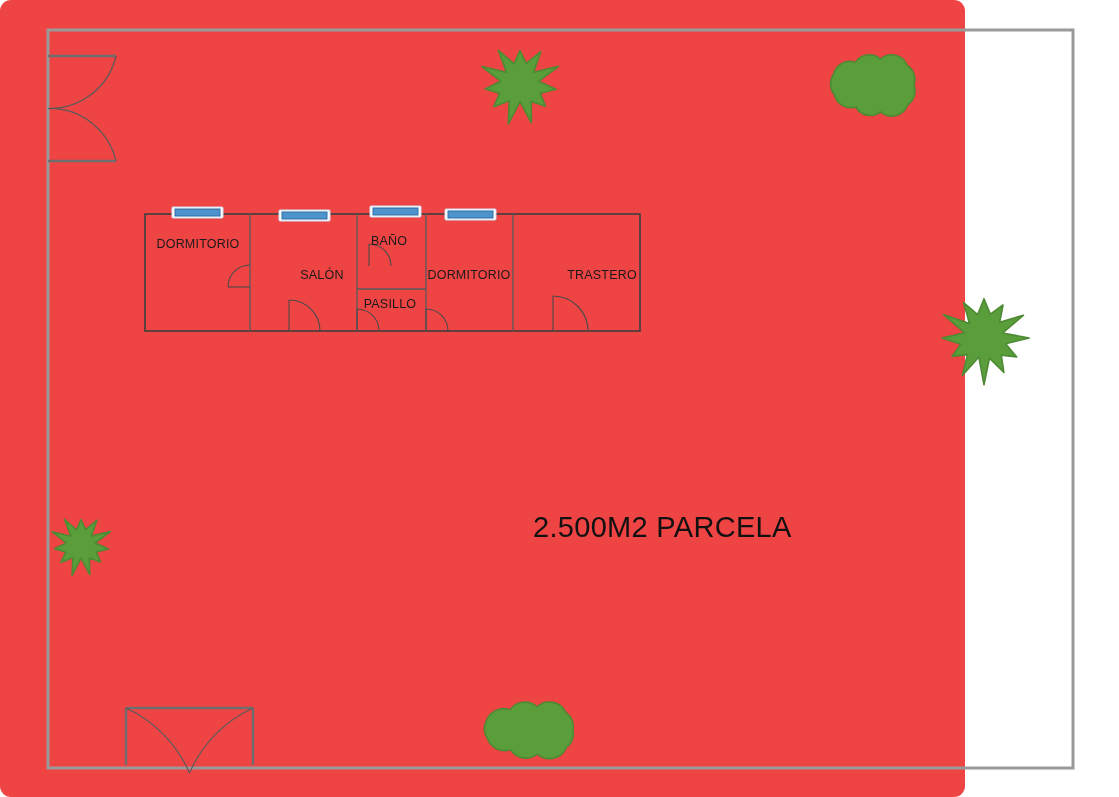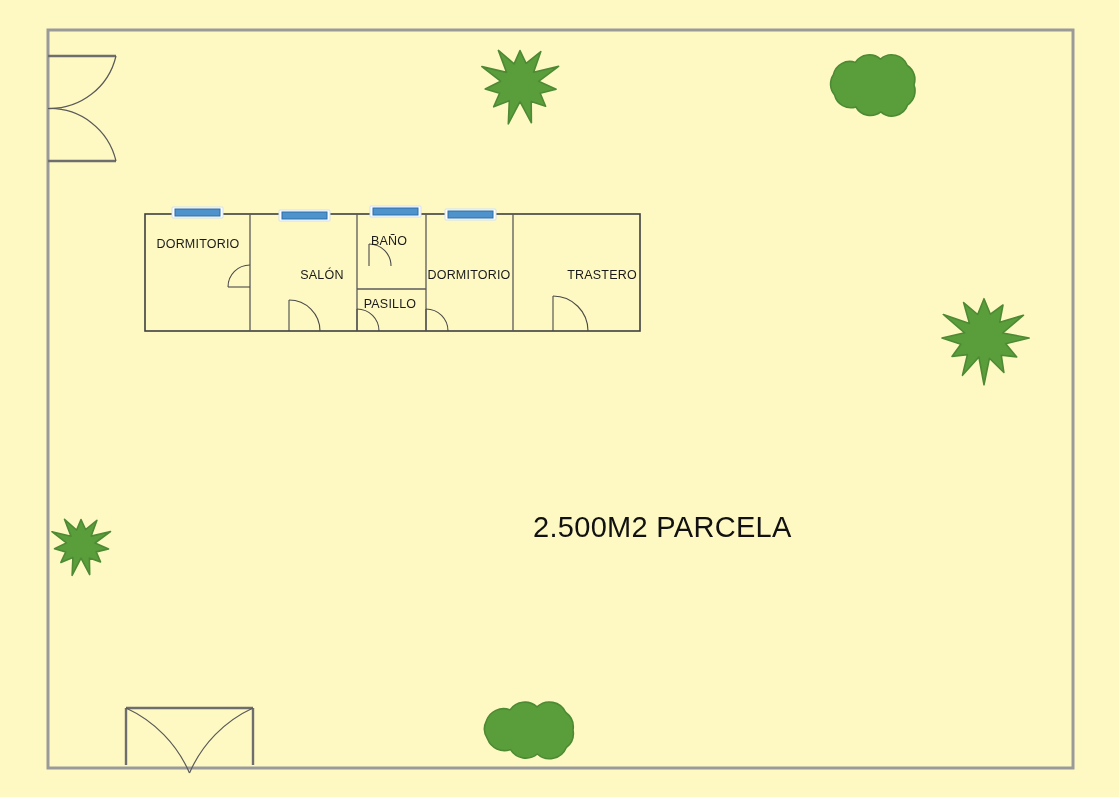--- a/index.html
+++ b/index.html
@@ -10,23 +10,24 @@
   }
   body {
     font-family: "Liberation Sans", sans-serif;
     width: 1119px;
     height: 797px;
     overflow: hidden;
     position: relative;
   }
   #canvas-wrap {
     position: relative;
-    width: 1119px;
+    width: 965px;
     height: 797px;
-    background: #fef9c3;
+    background: #ef4444;
+    border-radius: 11px;
   }
   svg#plan {
     display: block;
     width: 1119px;
     height: 797px;
   }
   .plot-line {
     fill: none;
     stroke: #9a9a9a;
     stroke-width: 3;

